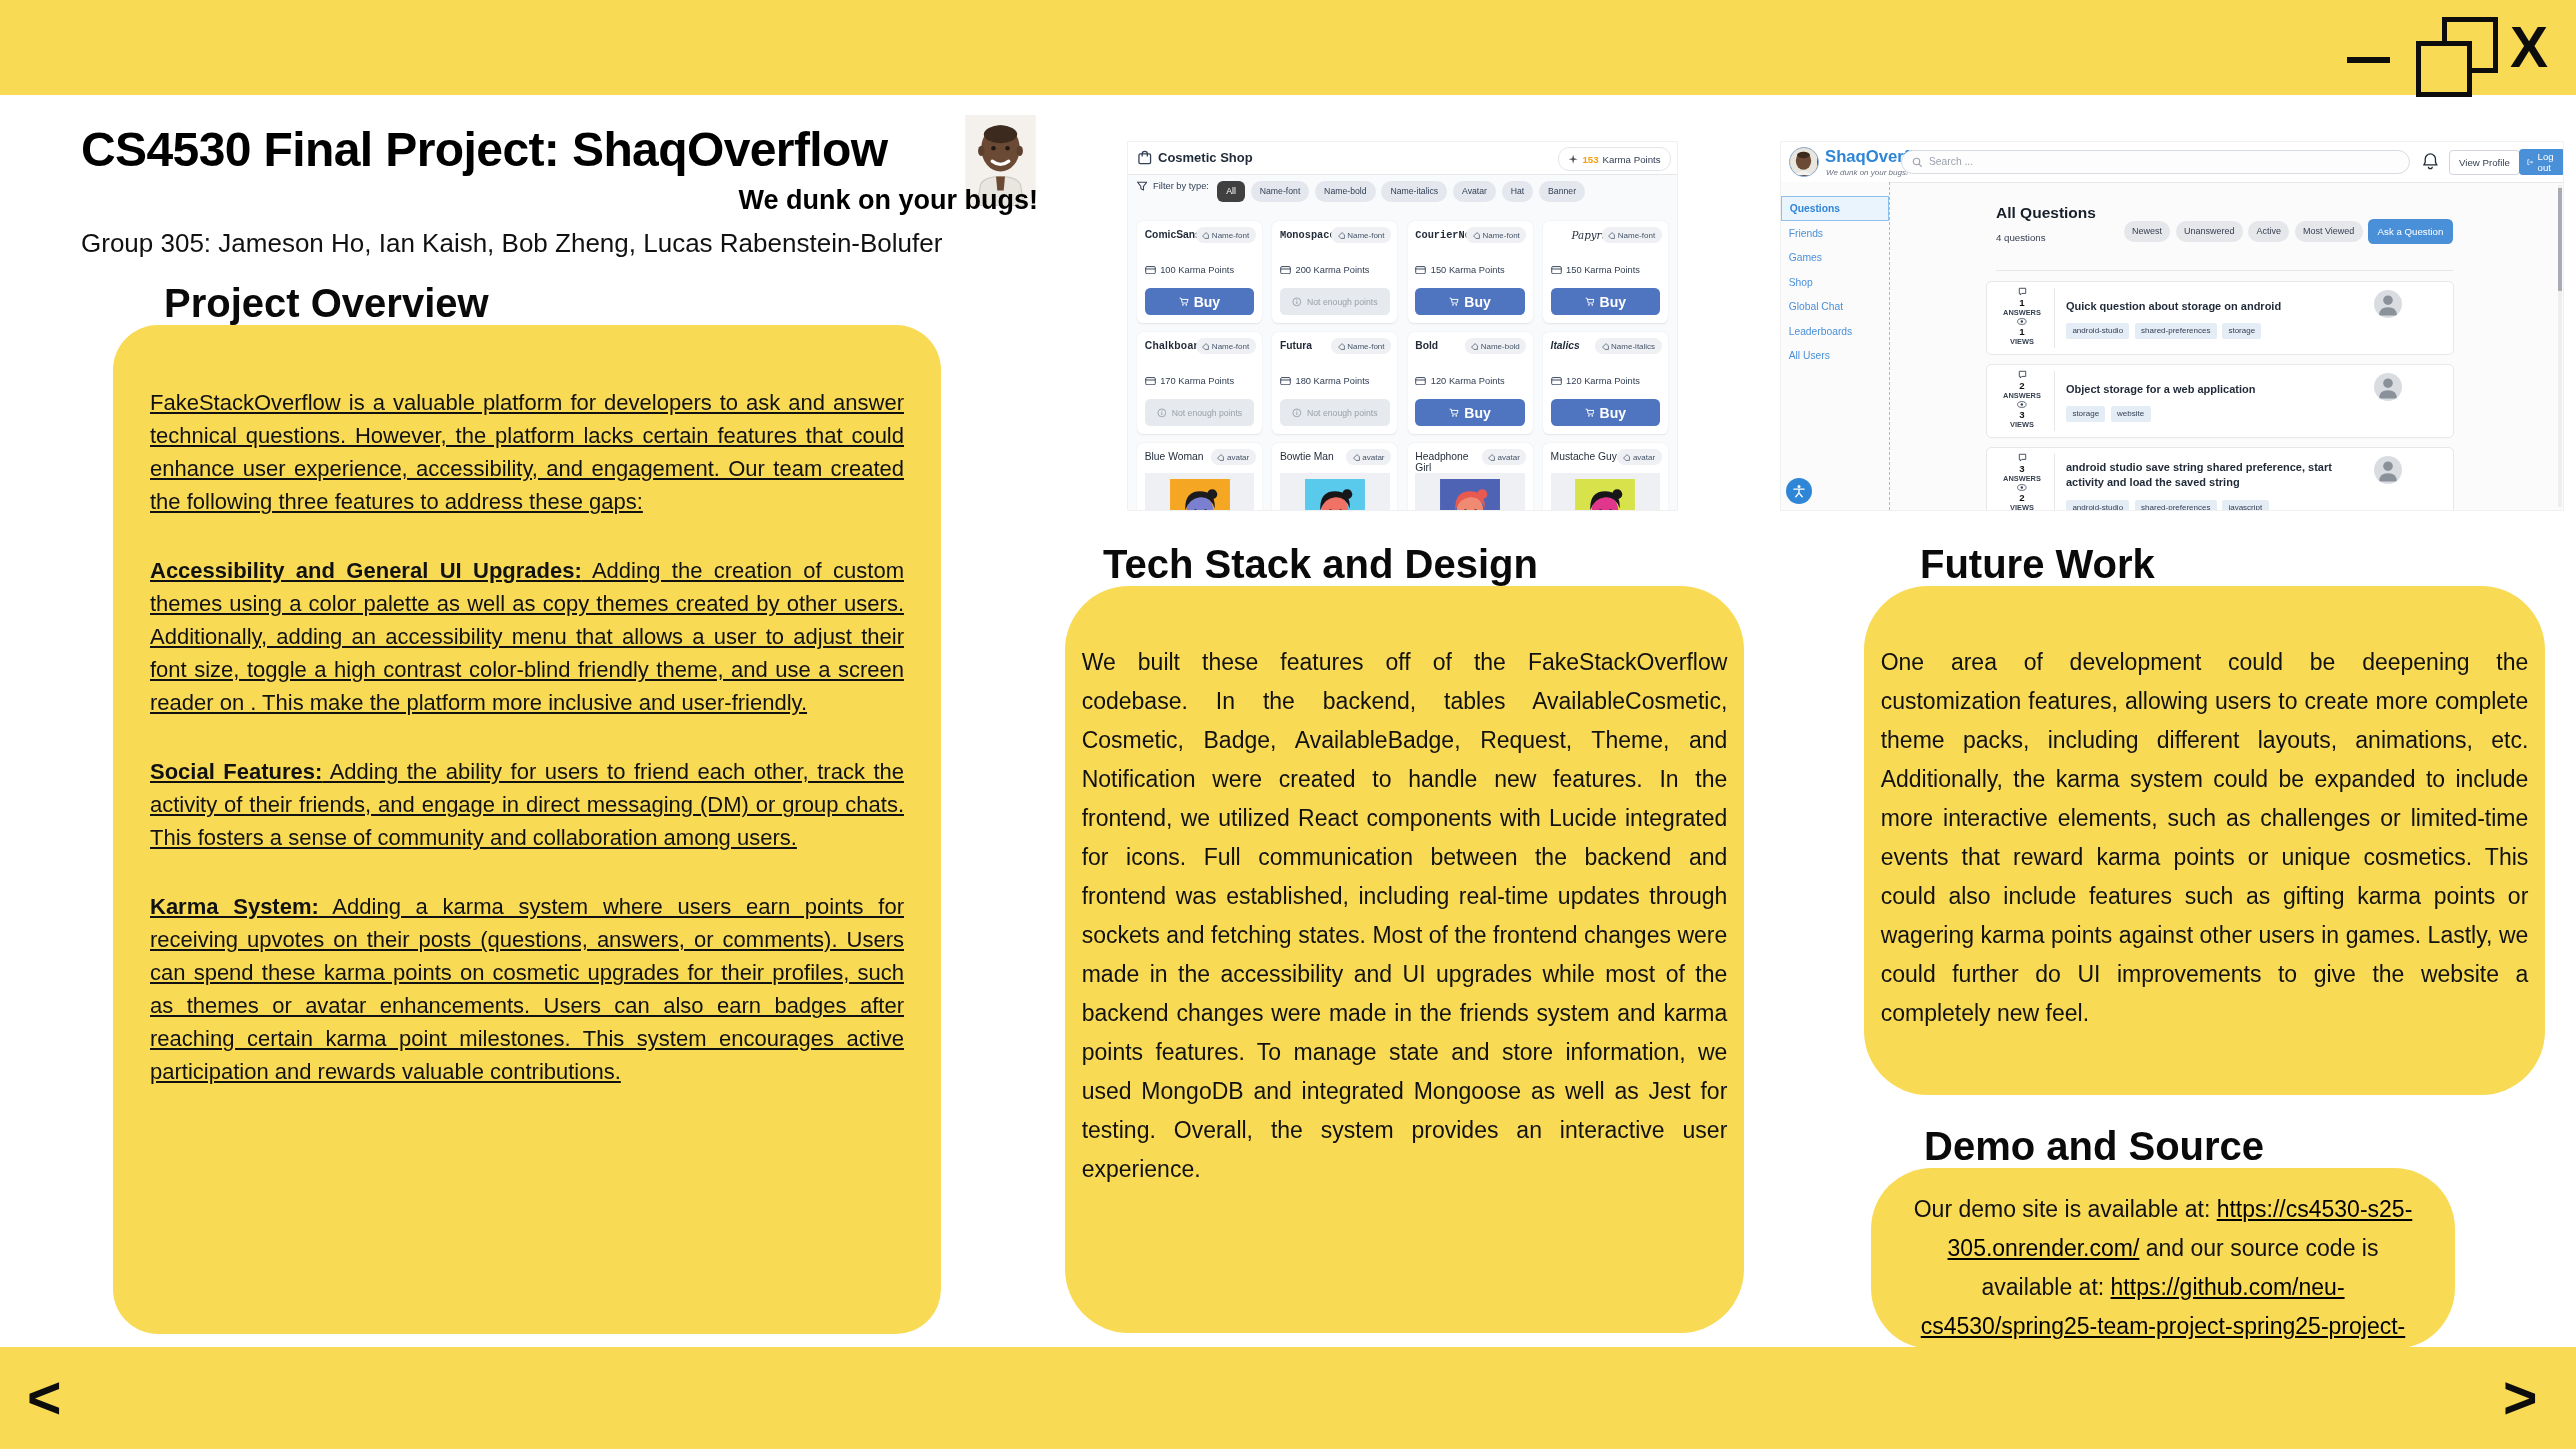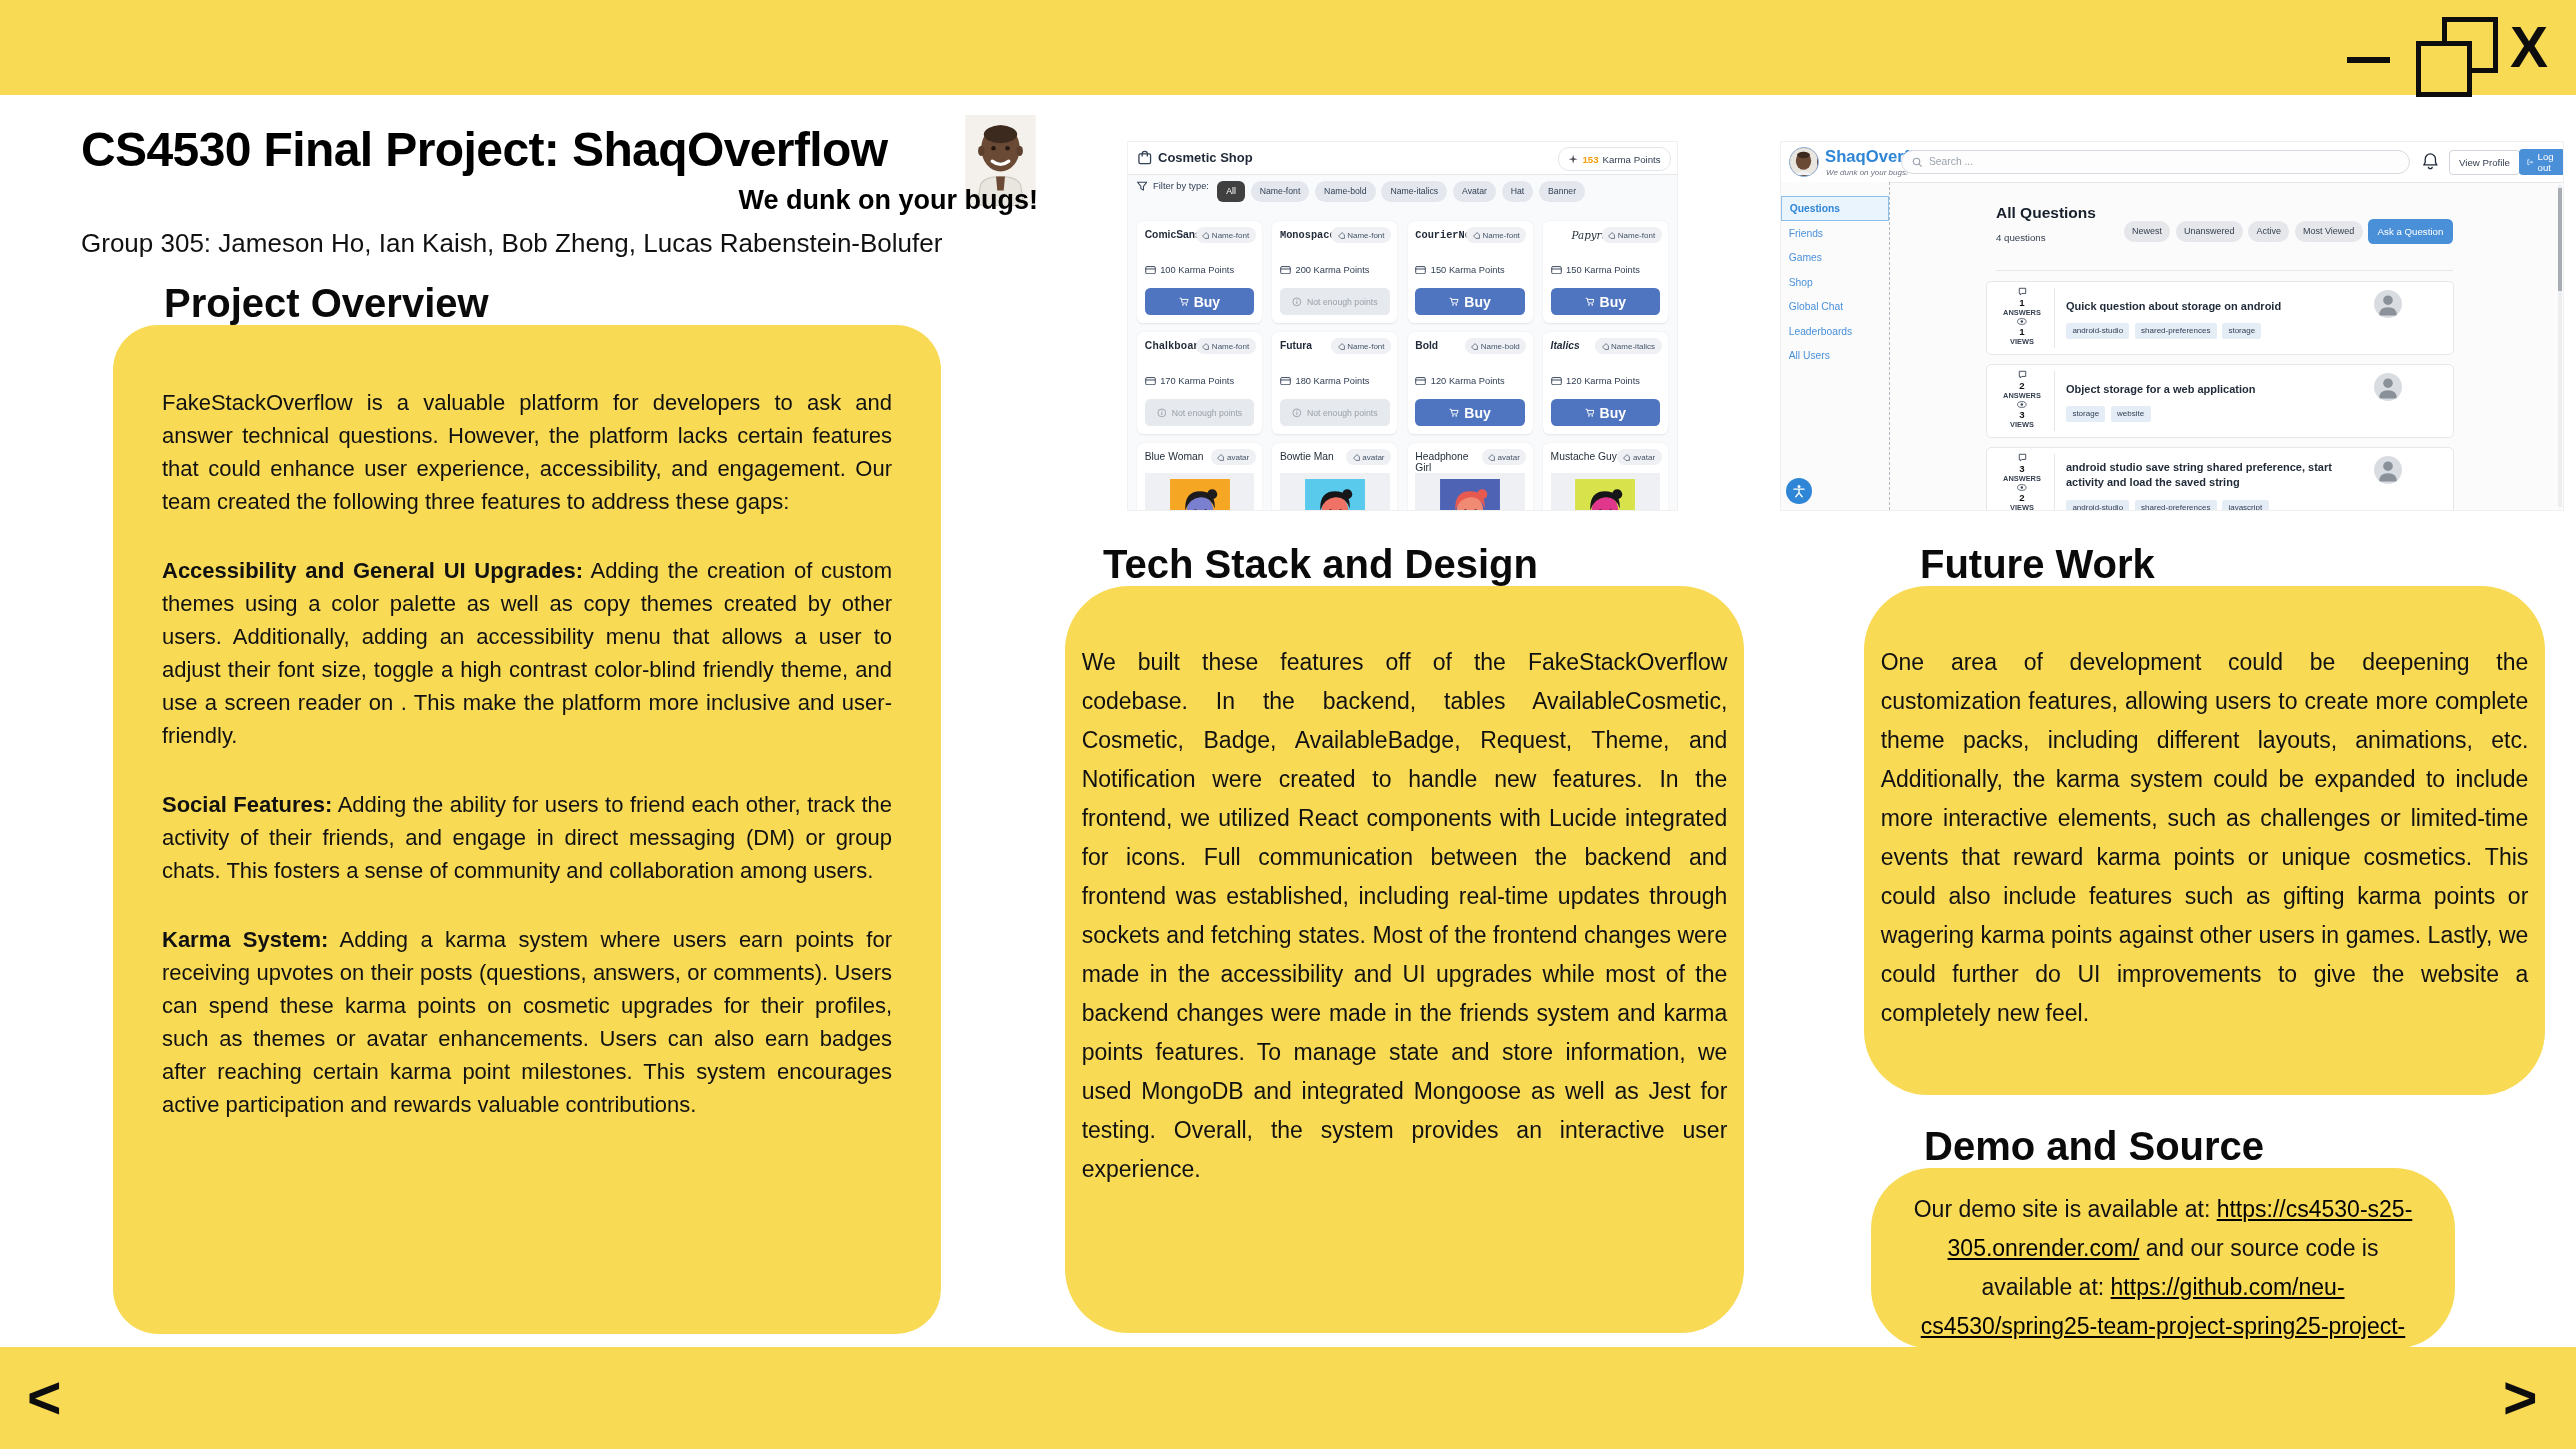--- a/index.html
+++ b/index.html
@@ -24,21 +24,21 @@
   .p-team{position:absolute;left:81px;top:228px;font-size:26px;color:#111;}
   .sec-heading{position:absolute;font-size:40px;font-weight:700;color:#0a0a0a;}
   .h-overview{left:164px;top:281px;}
   .h-tech{left:1103px;top:542px;}
   .h-future{left:1920px;top:542px;}
   .h-demo{left:1924px;top:1124px;}
 
   .ybox{position:absolute;background:#F8DA55;color:#111;}
   .box-overview{left:113px;top:325px;width:828px;height:1009px;border-radius:45px;
                 padding:61px 37px 0;box-sizing:border-box;font-size:22px;line-height:33px;text-align:justify;}
-  .box-overview p{margin:0 12px 36px;}
+  .box-overview p{margin:0 0 36px;text-decoration:underline;}
   .box-tech{left:1065px;top:586px;width:679px;height:747px;border-radius:64px;
             padding:57px 16.7px 0;box-sizing:border-box;font-size:23px;line-height:39px;text-align:justify;}
   .box-future{left:1864px;top:586px;width:681px;height:509px;border-radius:64px;
               padding:57px 16.7px 0;box-sizing:border-box;font-size:23px;line-height:39px;text-align:justify;}
   .box-demo{left:1871px;top:1168px;width:584px;height:181px;border-radius:61px;
             padding:22px 30px 0;box-sizing:border-box;font-size:23px;line-height:39px;text-align:center;}
   .demo-link{text-decoration:underline;color:#000;word-break:break-word;cursor:pointer;}
 
   .shaq-img{position:absolute;left:965px;top:115px;width:71px;height:91px;}
 

